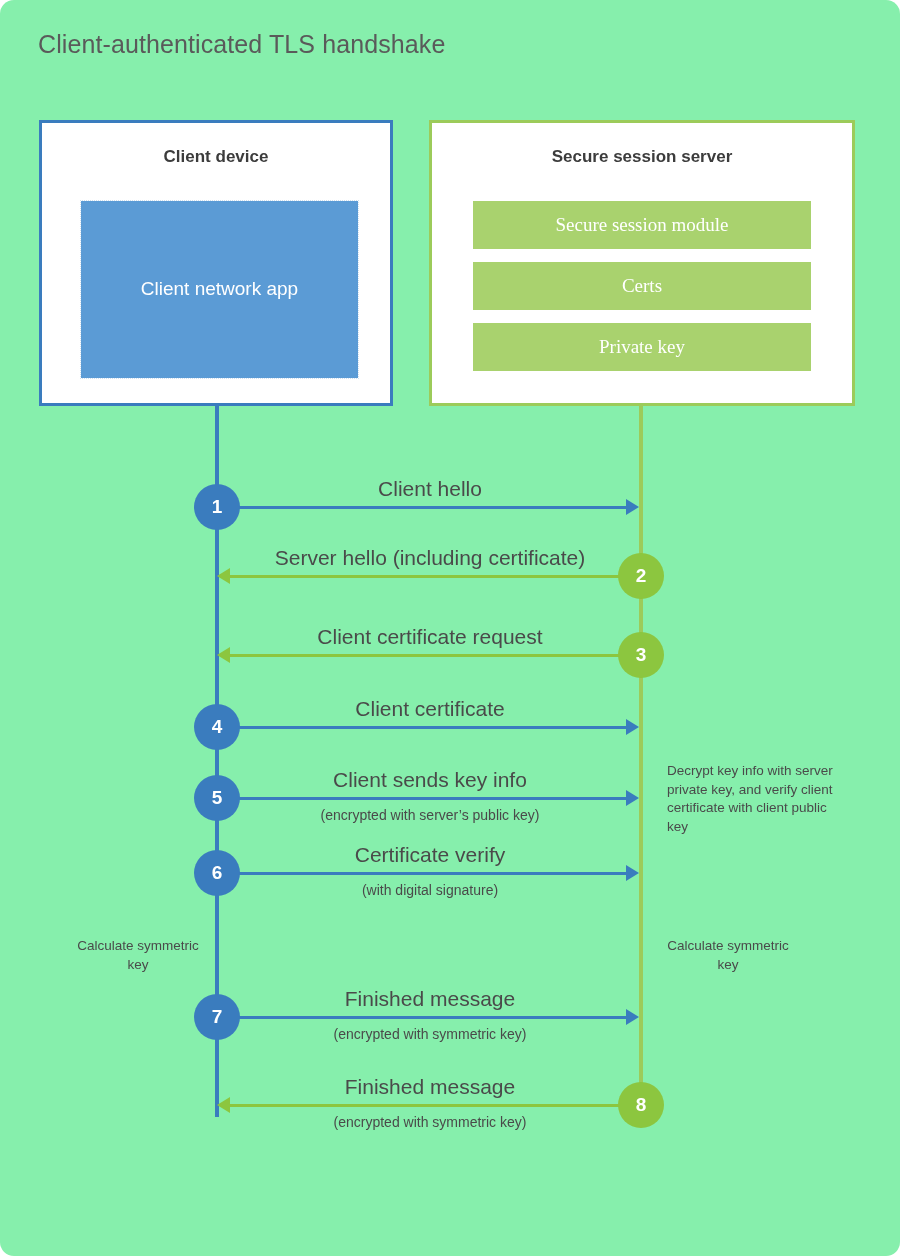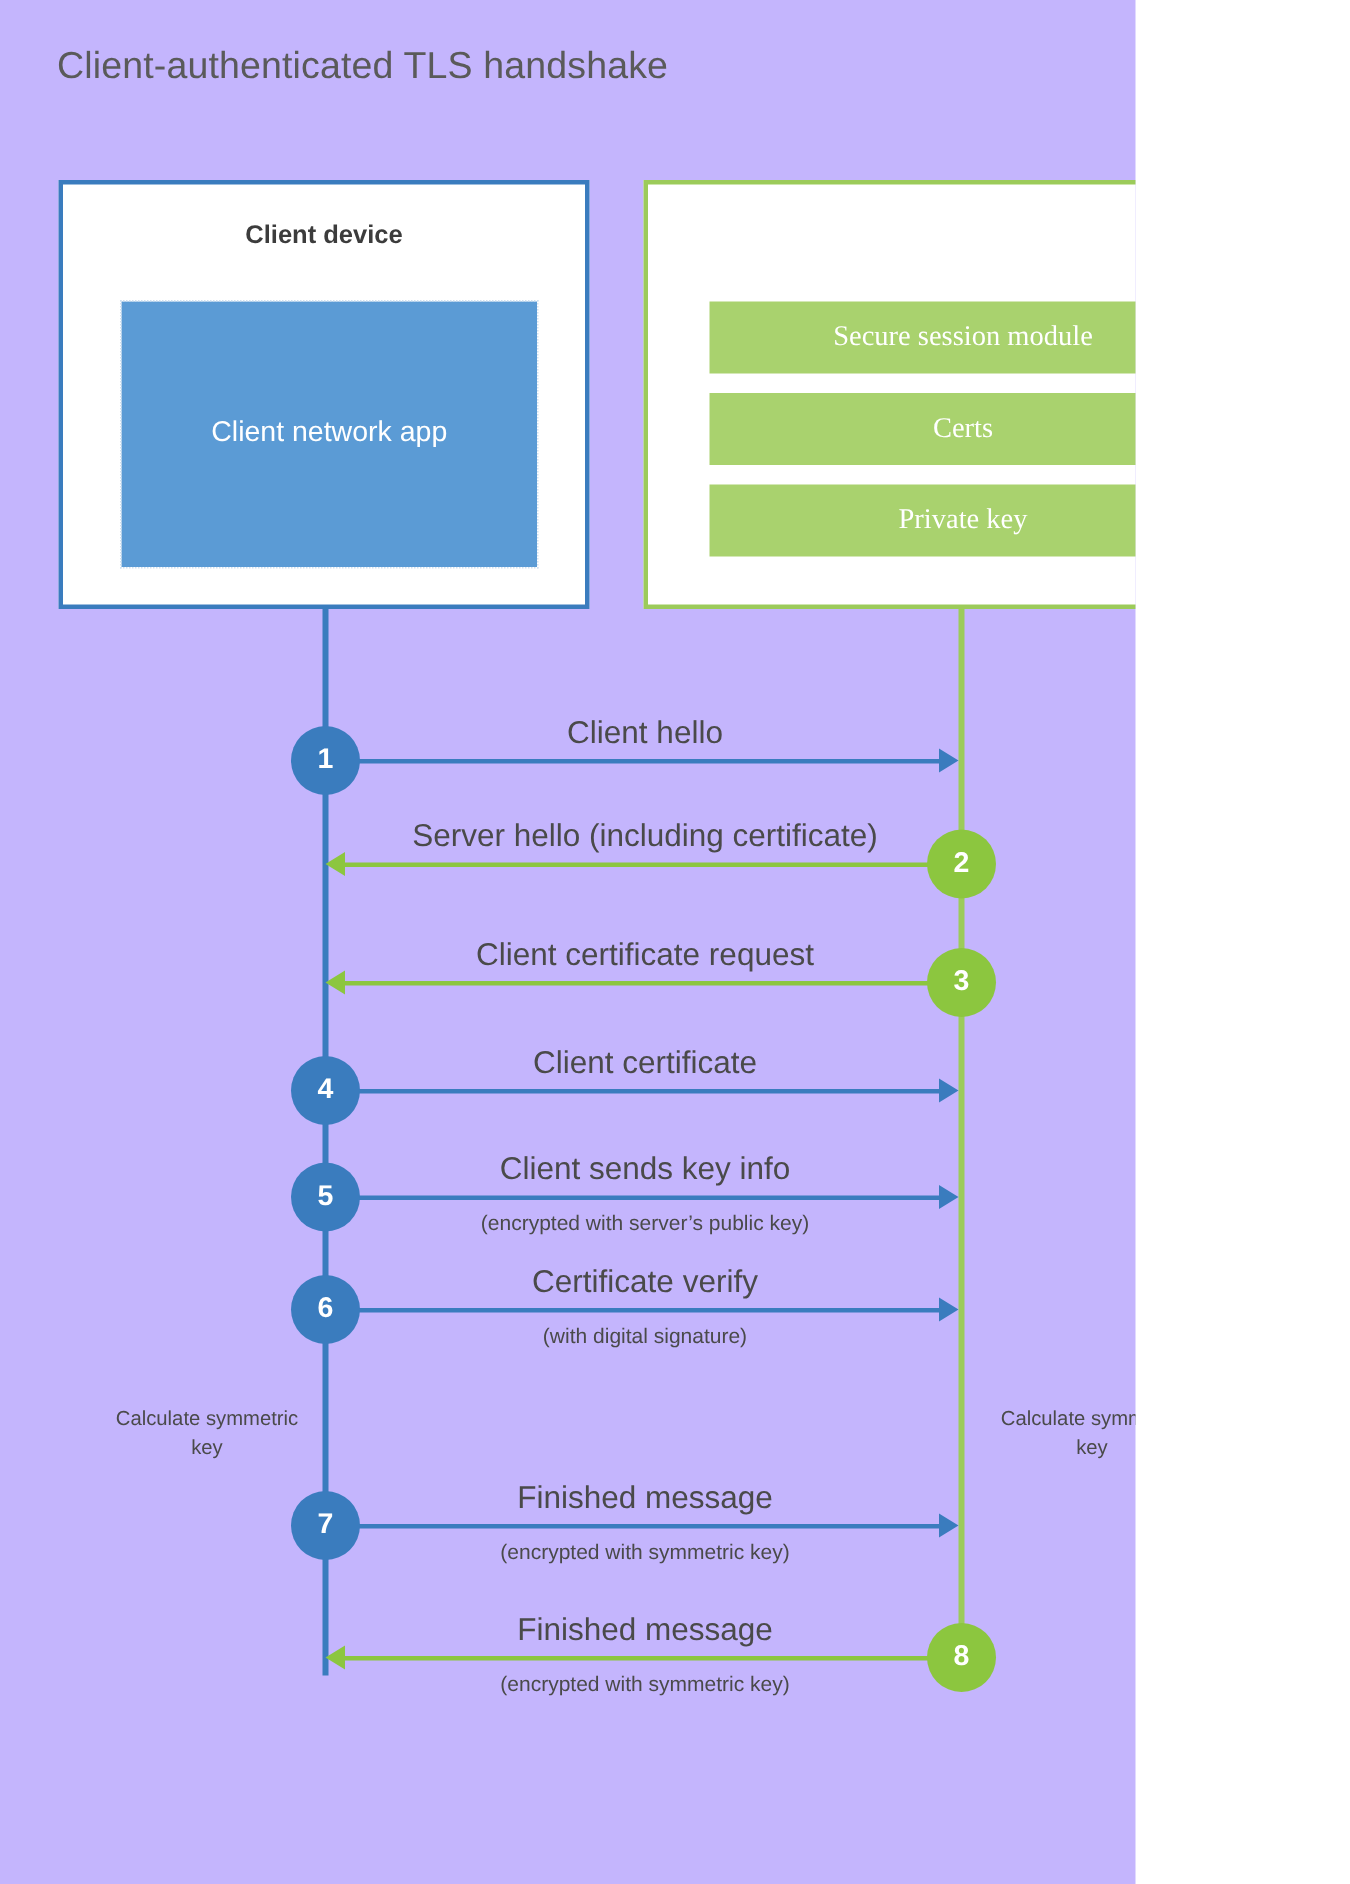--- a/index.html
+++ b/index.html
@@ -6,24 +6,25 @@
     margin: 0;
     padding: 0;
     background: #ffffff;
   }
   body {
     font-family: "Liberation Sans", sans-serif;
     color: #4a4a4a;
   }
   #canvas {
     position: relative;
-    width: 757px;
+    width: 900px;
     height: 1256px;
-    background: #c4b5fd;
+    background: #86efac;
     overflow: hidden;
+    border-radius: 14px;
   }
 
   
   .title {
     position: absolute;
     left: 38px;
     top: 30px;
     font-size: 25px;
     font-weight: 400;
     color: #5a5a5a;
@@ -216,20 +217,21 @@
 <div id="canvas">
 
   <div class="title">Client-authenticated TLS handshake</div>
 
   <div class="party-box client">
     <div class="party-title">Client device</div>
     <div class="client-app">Client network app</div>
   </div>
 
   <div class="party-box server">
+    <div class="party-title">Secure session server</div>
     <div class="server-block b0">Secure session module</div>
     <div class="server-block b2">Private key</div>
     <div class="server-block b1">Certs</div>
   </div>
 
   <div class="lifeline client"></div>
   <div class="lifeline server"></div>
 
   <div class="msg" style="top:507px">
     <div class="msg-label">Client hello</div>
@@ -284,16 +286,17 @@
   <div class="step blue" style="top:994px">7</div>
 
   <div class="msg" style="top:1105px">
     <div class="msg-label">Finished message</div>
     <div class="msg-line green" style="left:228px;width:413px"></div>
     <div class="arrowhead left green"></div>
     <div class="msg-sublabel">(encrypted with symmetric key)</div>
   </div>
   <div class="step green" style="top:1082px">8</div>
 
+  <div class="note server-decrypt">Decrypt key info with server private key, and verify client certificate with client public key</div>
   <div class="note calc-client">Calculate symmetric key</div>
   <div class="note calc-server">Calculate symmetric key</div>
 
 </div>
 
 </body></html>

